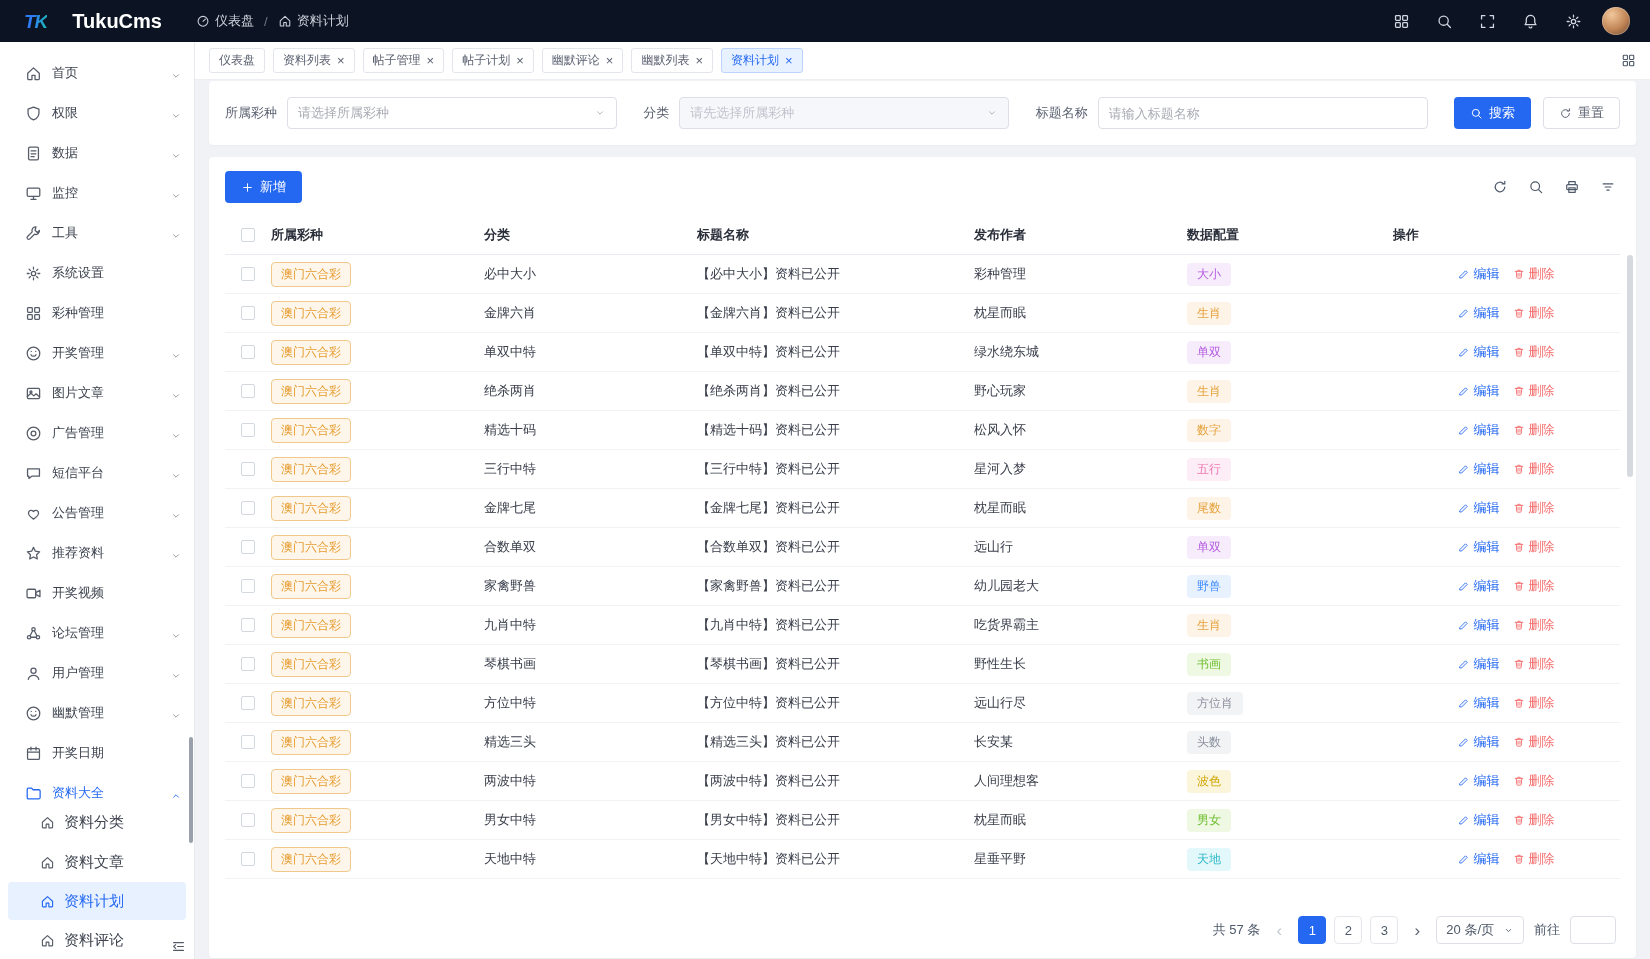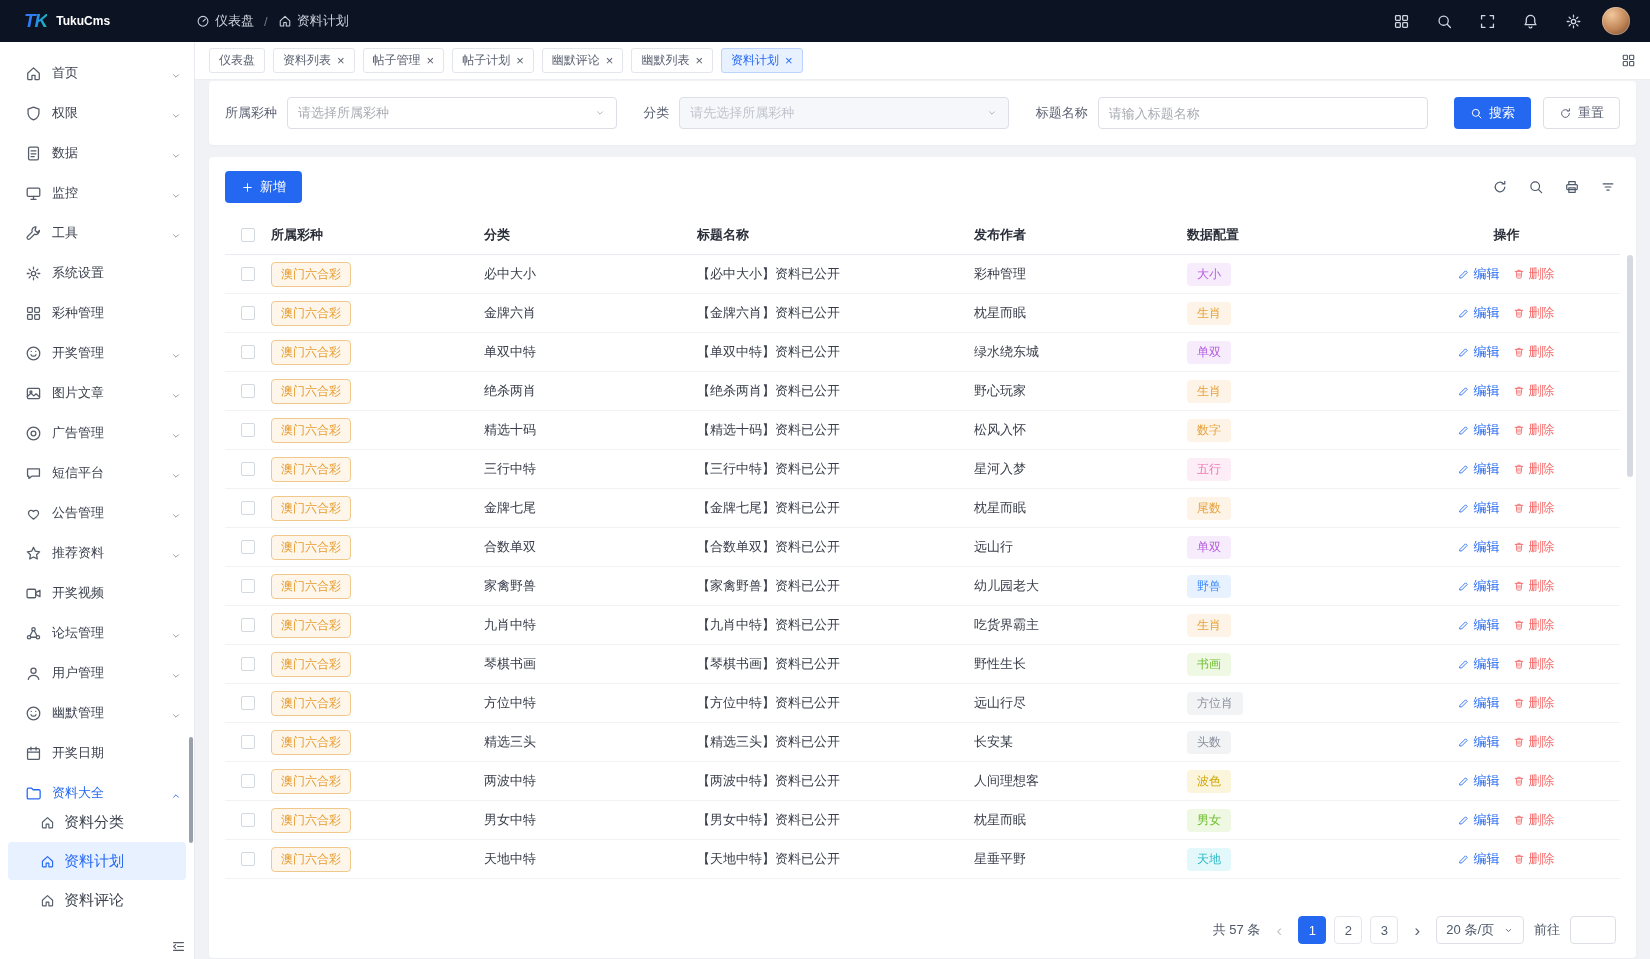--- a/index.html
+++ b/index.html
@@ -3,24 +3,24 @@
 <meta charset="utf-8">
 <style>
   *{box-sizing:border-box;margin:0;padding:0}
   html,body{width:1650px;height:959px;overflow:hidden}
   body{font-family:"Liberation Sans","DejaVu Sans",sans-serif;font-size:13px;color:#303133;background:#f0f2f5;cursor:default}
   .svgi{display:block;fill:none;stroke:currentColor;stroke-width:1.5;stroke-linecap:round;stroke-linejoin:round}
   .app{width:1650px;height:959px;display:flex;flex-direction:column}
 
   
   .hdr{flex:0 0 42px;background:#0c1424;display:flex;align-items:center;padding:0 20px 0 24px;color:#fff}
-  .hdr-brand{display:flex;align-items:center;gap:9px;width:172px}
+  .hdr-brand{display:flex;align-items:flex-end;gap:25px;width:172px}
   .logo{font-weight:bold;font-style:italic;font-size:19px;letter-spacing:-1px;
         background:linear-gradient(100deg,#2f7cf6 40%,#17c3b2);-webkit-background-clip:text;background-clip:text;color:transparent}
-  .brand-name{font-size:12px;font-weight:bold;color:#fff}
+  .brand-name{font-size:20px;font-weight:bold;color:#fff}
   .crumb{display:flex;align-items:center;gap:10px;color:#cdd2dc;font-size:13px}
   .crumb-item{display:flex;align-items:center;gap:5px;cursor:pointer}
   .crumb-sep{color:#6e7686}
   .hdr-right{margin-left:auto;display:flex;align-items:center;gap:26px;color:#e3e8f2}
   .hicon{cursor:pointer;opacity:.92}
   .avatar{width:28px;height:28px;border-radius:50%;margin-left:20px;cursor:pointer;
           background:radial-gradient(circle at 35% 28%,#f2c79c,#c08455 55%,#6f4a32 95%);box-shadow:0 0 0 1px rgba(255,255,255,.25) inset}
 
   
   .layout{flex:1;display:flex;min-height:0}
@@ -415,20 +415,28 @@
             </span>
           </div>
           <div class="sub-item">
             <span class="micon">
               <svg class="svgi" style="width:15px;height:15px" viewBox="0 0 20 20">
                 <path d="M3.2 9.7 10 3.4l6.8 6.3v6.6a.8.8 0 0 1-.8.8h-4.2v-5H8.2v5H4a.8.8 0 0 1-.8-.8Z"></path>
               </svg>
             </span>
             <span>资料分类</span>
           </div>
+          <div class="sub-item">
+            <span class="micon">
+              <svg class="svgi" style="width:15px;height:15px" viewBox="0 0 20 20">
+                <path d="M3.2 9.7 10 3.4l6.8 6.3v6.6a.8.8 0 0 1-.8.8h-4.2v-5H8.2v5H4a.8.8 0 0 1-.8-.8Z"></path>
+              </svg>
+            </span>
+            <span>资料文章</span>
+          </div>
           <div class="sub-item active">
             <span class="micon">
               <svg class="svgi" style="width:15px;height:15px" viewBox="0 0 20 20">
                 <path d="M3.2 9.7 10 3.4l6.8 6.3v6.6a.8.8 0 0 1-.8.8h-4.2v-5H8.2v5H4a.8.8 0 0 1-.8-.8Z"></path>
               </svg>
             </span>
             <span>资料计划</span>
           </div>
           <div class="sub-item">
             <span class="micon">
@@ -578,21 +586,21 @@
 
           <div class="t-head grid-row">
               <div class="cell-check">
                 <span class="chk"></span>
               </div>
               <div class="cell">所属彩种</div>
               <div class="cell">分类</div>
               <div class="cell">标题名称</div>
               <div class="cell">发布作者</div>
               <div class="cell">数据配置</div>
-              <div class="cell" style="text-align:center;padding-right:0">操作</div>
+              <div class="cell" style="text-align:left;padding-right:0">操作</div>
             </div>
           <div class="t-body">
               <div class="t-row grid-row">
                 <div class="cell-check">
                   <span class="chk"></span>
                 </div>
                 <div class="cell"><span class="badge-lottery">澳门六合彩</span></div>
                 <div class="cell">必中大小</div>
                 <div class="cell">【必中大小】资料已公开</div>
                 <div class="cell">彩种管理</div>

